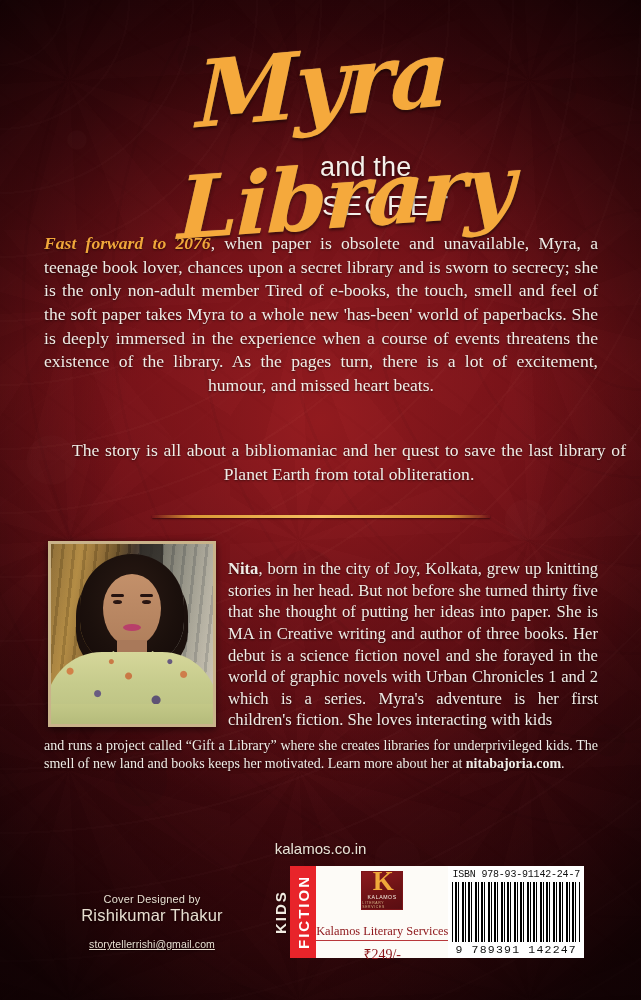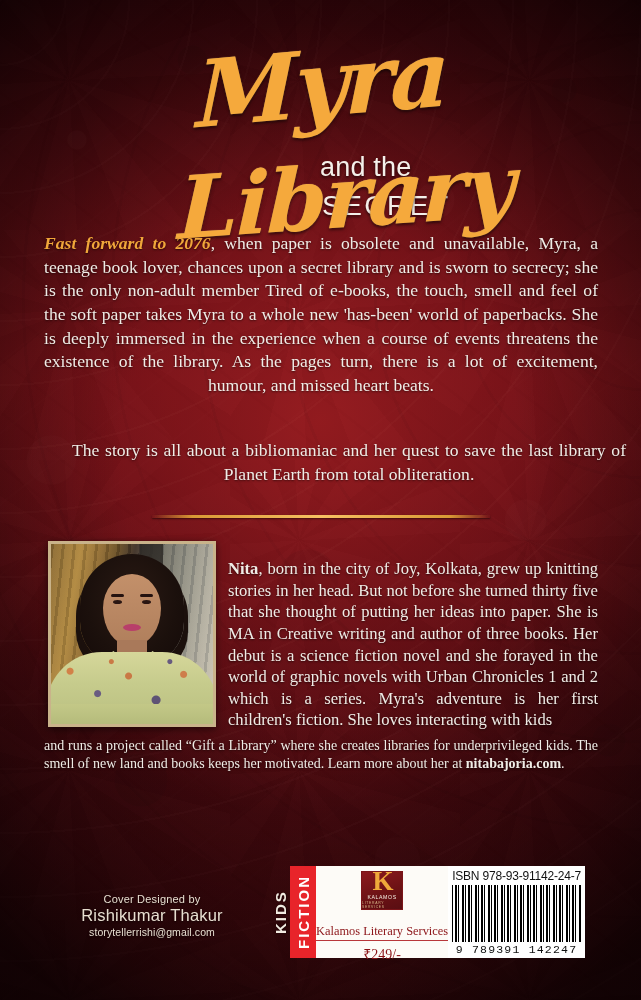--- a/index.html
+++ b/index.html
@@ -270,21 +270,21 @@
   .designer {
     position: absolute;
     left: 46px; top: 893px; width: 212px;
     text-align: center;
     color: #e7ded0;
     font-family: "Liberation Sans", sans-serif;
     text-shadow: 0 1px 2px rgba(0,0,0,0.5);
   }
   .designer .d1 { font-size: 11px; letter-spacing: 0.2px; }
   .designer .d2 { font-size: 16.5px; margin-top: 1px; letter-spacing: 0.2px; }
-  .designer .d3 { font-size: 10.5px; margin-top: 1px; letter-spacing: 0.1px; }
+  .designer .d3 { font-size: 10.5px; margin-top: 13px; letter-spacing: 0.1px; text-decoration: underline; }
 
   
   .bottom-bar {
     position: absolute;
     left: 270px; top: 866px;
     width: 314px; height: 92px;
     display: flex;
     align-items: stretch;
   }
   .kids-strip {
@@ -359,22 +359,22 @@
     font-size: 14px;
   }
   .barcode-box {
     flex: 1;
     background: #ffffff;
     display: flex; flex-direction: column; align-items: center;
     padding: 3px 4px 2px 4px;
   }
   .isbn-text {
     color: #111;
-    font-family: Liberation Sans, sans-serif;
-    font-size: 12px;
+    font-family: Liberation Mono, monospace;
+    font-size: 10px;
     letter-spacing: -0.2px;
     white-space: nowrap;
   }
   .bars {
     flex: 1;
     width: 100%;
     margin-top: 2px;
     background-image: repeating-linear-gradient(90deg,
       #000 0 1px, #fff 1px 3px,
       #000 3px 5px, #fff 5px 6px,
@@ -435,20 +435,21 @@
     </div>
 
     <div class="bio-right">
       <b>Nita</b><span>, born in the city of Joy, Kolkata, grew up knitting stories in her head. But not before she turned thirty five that she thought of putting her ideas into paper. She is MA in Creative writing and author of three books. Her debut is a science fiction novel and she forayed in the world of graphic novels with Urban Chronicles 1 and 2 which is a series. Myra's adventure is her first children's fiction. She loves interacting with kids</span>
     </div>
 
     <div class="bio-full">
       <span>and runs a project called “Gift a Library” where she creates libraries for underprivileged kids. The smell of new land and books keeps her motivated. Learn more about her at </span><b>nitabajoria.com</b><span>.</span>
     </div>
 
+    <div class="site-url">kalamos.co.in</div>
 
     <div class="designer">
       <div class="d1">Cover Designed by</div>
       <div class="d2">Rishikumar Thakur</div>
       <div class="d3">storytellerrishi@gmail.com</div>
     </div>
 
     <div class="bottom-bar">
 
       <div class="kids-strip">KIDS</div>

